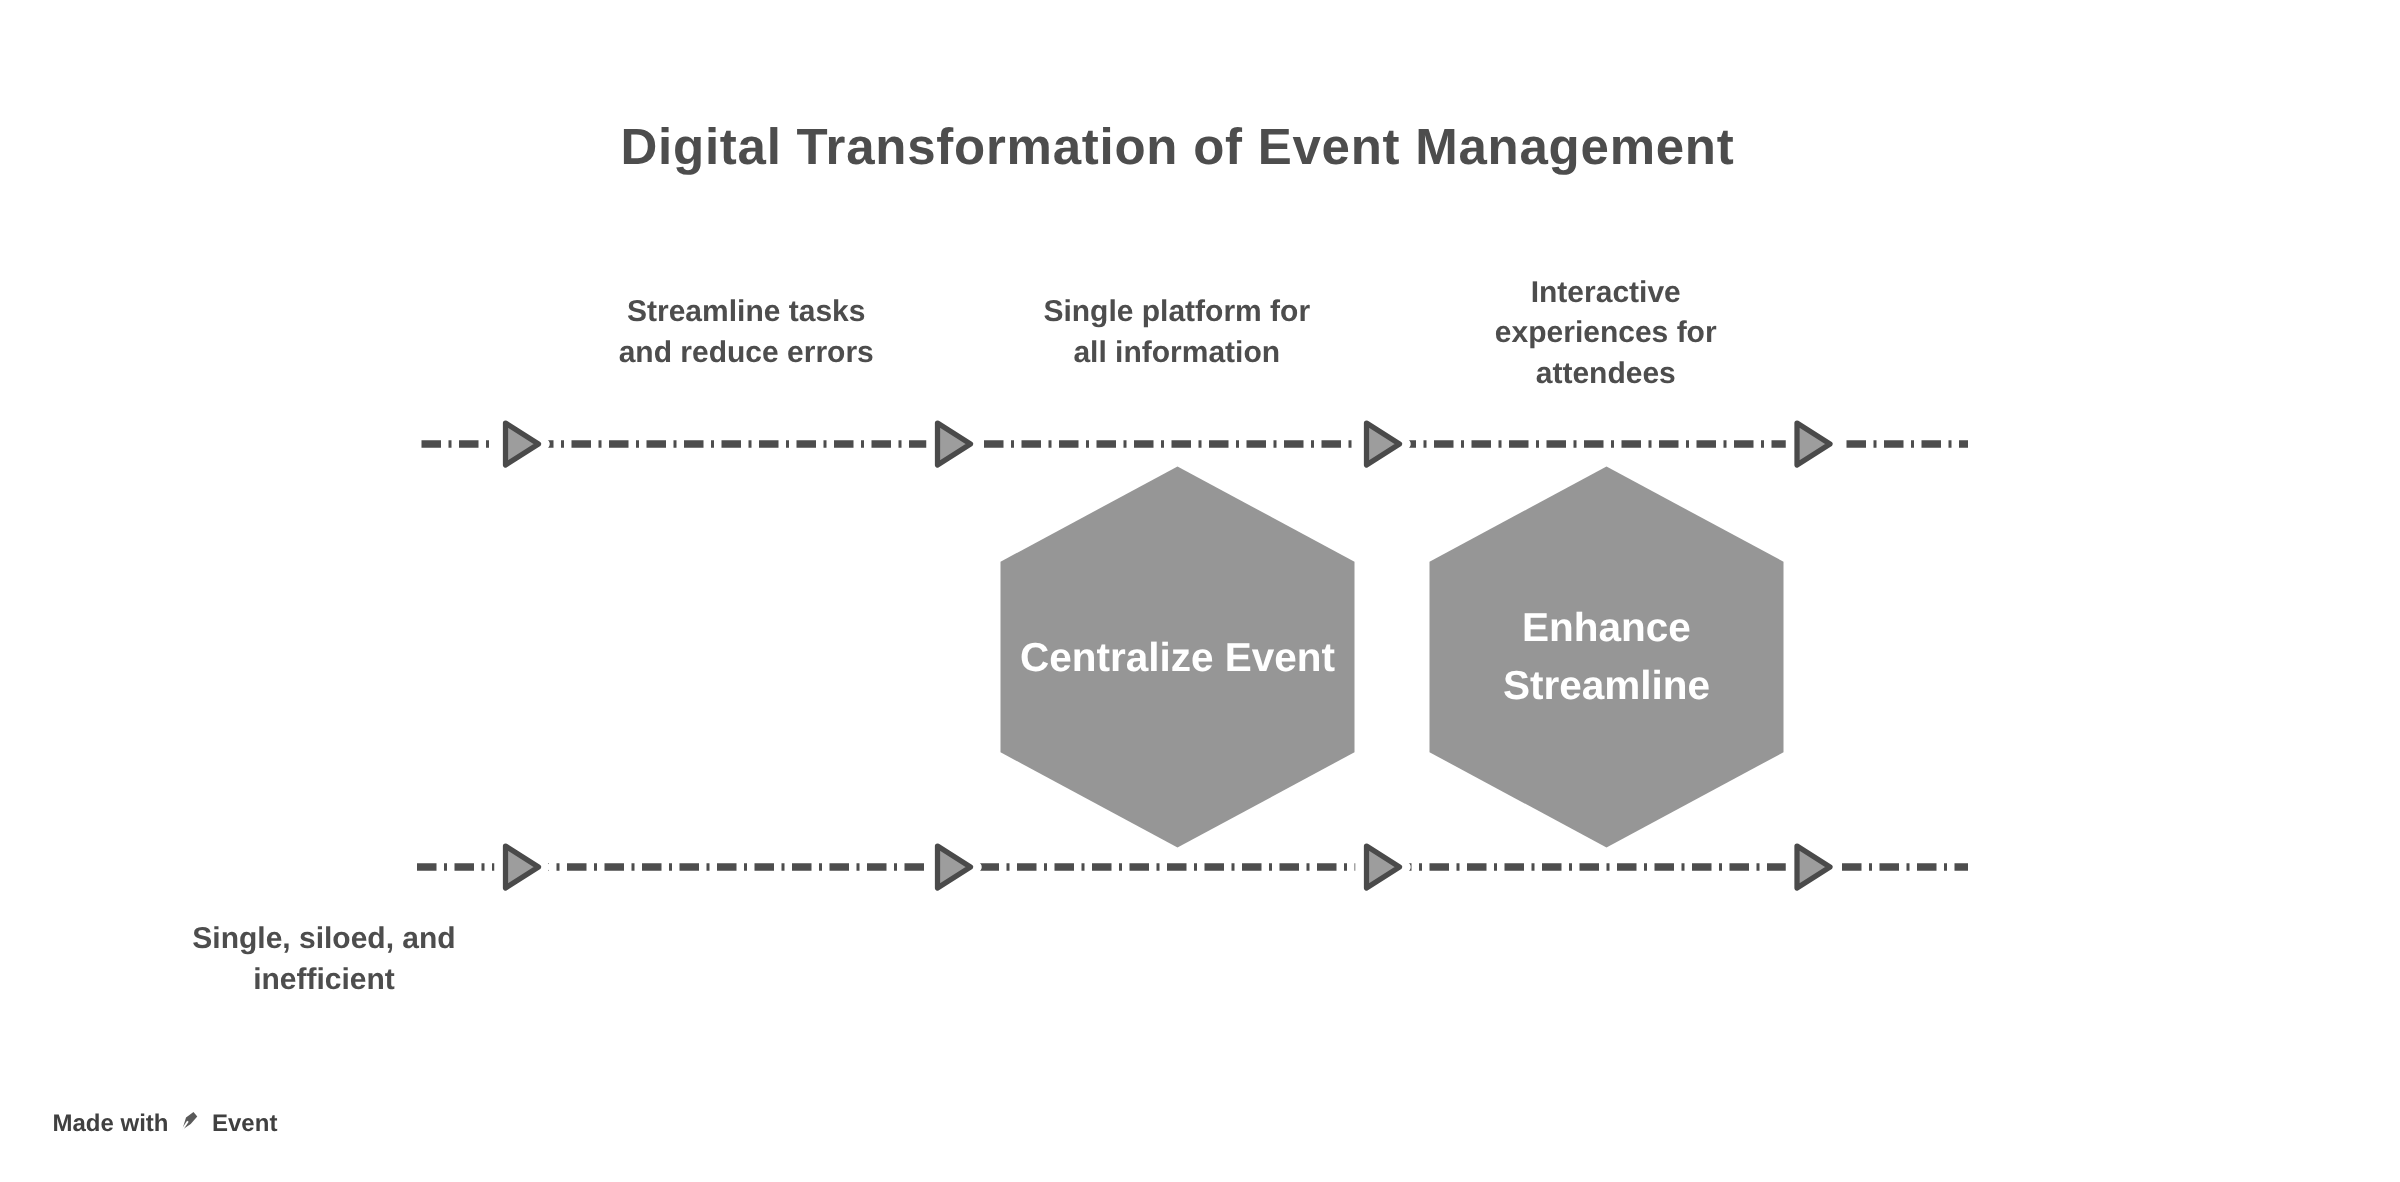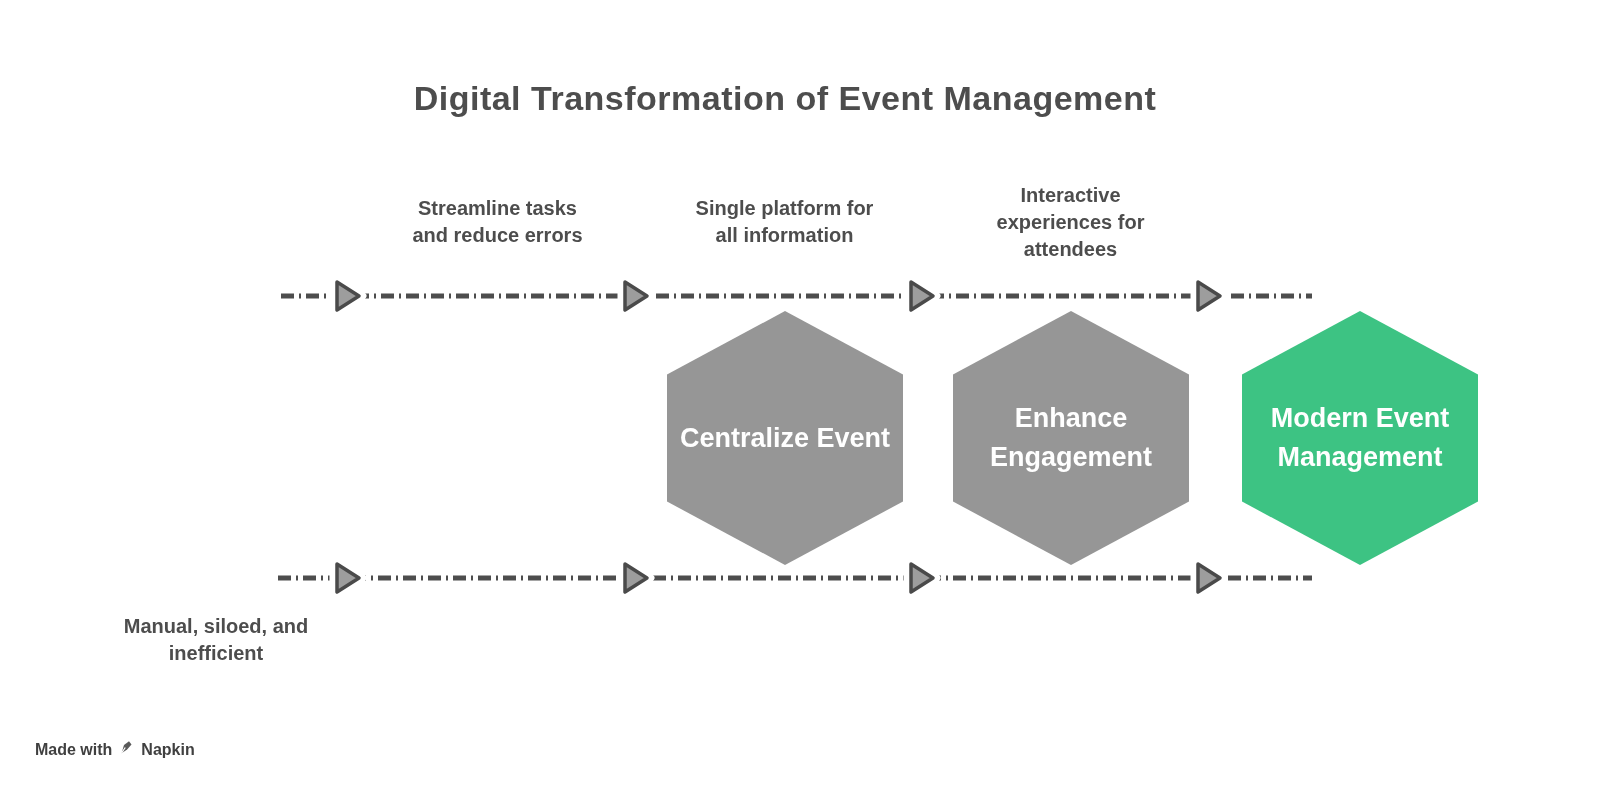--- a/index.html
+++ b/index.html
@@ -95,40 +95,33 @@
       <polygon points="125,8 243,71.5 243,198.5 125,262 7,198.5 7,71.5" fill="#969696"></polygon>
     </svg>
     <div class="stage-label">Centralize Event</div>
   </div>
 
   <div class="stage stage-4">
     <svg width="250" height="270" viewBox="0 0 250 270">
       <polygon points="125,0 250,67 250,203 125,270 0,203 0,67" fill="#ffffff"></polygon>
       <polygon points="125,8 243,71.5 243,198.5 125,262 7,198.5 7,71.5" fill="#969696"></polygon>
     </svg>
-    <div class="stage-label">Enhance Engagement</div>
+    <div class="stage-label">Enhance Streamline</div>
   </div>
 
-  <div class="stage stage-5">
-    <svg width="250" height="270" viewBox="0 0 250 270">
-      <polygon points="125,0 250,67 250,203 125,270 0,203 0,67" fill="#ffffff"></polygon>
-      <polygon points="125,8 243,71.5 243,198.5 125,262 7,198.5 7,71.5" fill="#3DC383"></polygon>
-    </svg>
-    <div class="stage-label">Modern Event Management</div>
-  </div>
 
   <div class="note note-centralize">Single platform for all information</div>
   <div class="note note-automate">Streamline tasks and reduce errors</div>
   <div class="note note-enhance">Interactive experiences for attendees</div>
-  <div class="note note-manual">Manual, siloed, and inefficient</div>
+  <div class="note note-manual">Single, siloed, and inefficient</div>
 
   <div class="watermark">
     <span>Made with</span>
     <span class="pen">
       <svg width="15" height="15" viewBox="0 0 24 24">
         <path d="M4 21 L8 8 L16 2 L20 7 L13 15 Z" fill="#5A5A5A"></path>
         <path d="M4 21 L10 12" stroke="#ffffff" stroke-width="2"></path>
       </svg>
     </span>
-    <span>Napkin</span>
+    <span>Event</span>
   </div>
 
 </div>
 
 </body></html>

